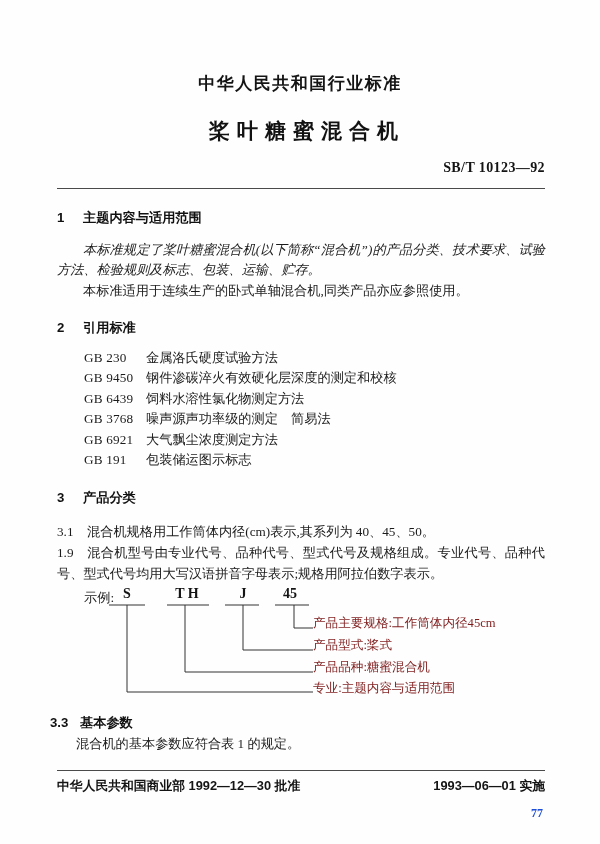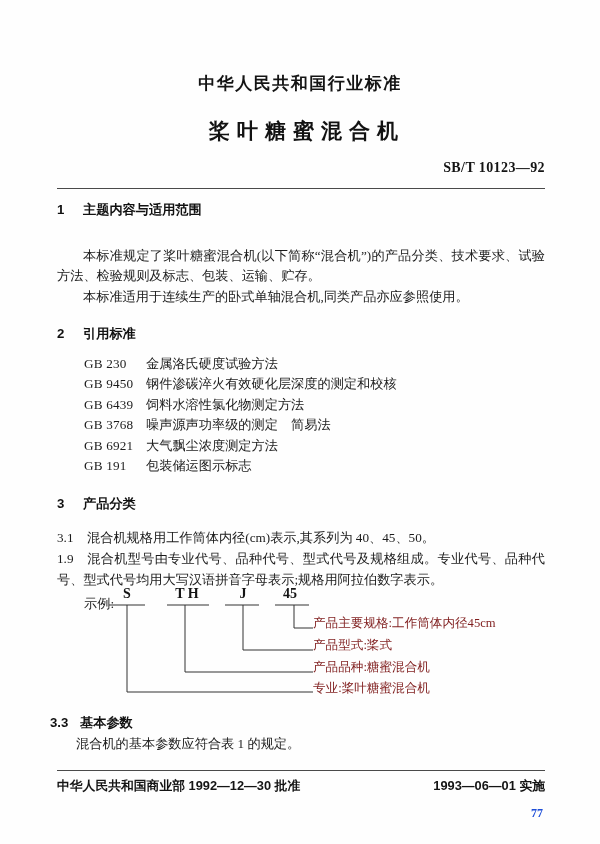--- a/index.html
+++ b/index.html
@@ -59,21 +59,21 @@
     top: 188px;
     width: 488px;
     height: 0;
     border-top: 1.3px solid #4a4a4a;
   }
 
   
   .body-area {
     position: absolute;
     left: 57px;
-    top: 200px;
+    top: 208px;
     width: 488px;
     font-size: 13.2px;
     line-height: 20.5px;
   }
   .sec-head {
     font-family: "Liberation Sans", "DejaVu Sans", sans-serif;
     font-size: 13.2px;
     font-weight: bold;
     color: #111;
     margin-top: 17px;
@@ -199,21 +199,21 @@
     <div class="std-title">桨叶糖蜜混合机</div>
   </div>
   <div class="std-number">SB/T 10123—92</div>
   <div class="header-rule"></div>
 
   <div class="body-area">
 
     <div class="sec-head" style="margin-top:0;">
       <span class="num">1</span><span>主题内容与适用范围</span>
     </div>
-    <p class="para" style="margin-top:25px;">本标准规定了桨叶糖蜜混合机(以下简称“混合机”)的产品分类、技术要求、试验方法、检验规则及标志、包装、运输、贮存。</p>
+    <p class="para" style="margin-top:11px;font-style:italic;">本标准规定了桨叶糖蜜混合机(以下简称“混合机”)的产品分类、技术要求、试验方法、检验规则及标志、包装、运输、贮存。</p>
     <p class="para">本标准适用于连续生产的卧式单轴混合机,同类产品亦应参照使用。</p>
 
     <div class="sec-head">
       <span class="num">2</span><span>引用标准</span>
     </div>
     <ul class="ref-list">
       <li><span class="ref-code">GB 230</span><span>金属洛氏硬度试验方法</span></li>
       <li><span class="ref-code">GB 9450</span><span>钢件渗碳淬火有效硬化层深度的测定和校核</span></li>
       <li><span class="ref-code">GB 6439</span><span>饲料水溶性氯化物测定方法</span></li>
       <li><span class="ref-code">GB 3768</span><span>噪声源声功率级的测定　简易法</span></li>
@@ -254,21 +254,21 @@
 
       <text class="code-letter" x="70" y="14" text-anchor="middle">S</text>
       <text class="code-letter" x="130" y="14" text-anchor="middle">T H</text>
       <text class="code-letter" x="186" y="14" text-anchor="middle">J</text>
       <text class="code-letter" x="233" y="14" text-anchor="middle">45</text>
     </svg>
 
     <div class="diag-label" style="top:31px;">产品主要规格:工作筒体内径45cm</div>
     <div class="diag-label" style="top:53px;">产品型式:桨式</div>
     <div class="diag-label" style="top:75px;">产品品种:糖蜜混合机</div>
-    <div class="diag-label" style="top:96px;">专业:桨叶糖蜜混合机</div>
+    <div class="diag-label" style="top:96px;">专业:主题内容与适用范围</div>
   </div>
 
   <div style="position:absolute; left:50px; top:713px; width:488px; font-size:13.2px; line-height:20.5px;">
     <div class="sec-head" style="margin:0;">
       <span class="num" style="width:30px;">3.3</span><span>基本参数</span>
     </div>
     <p class="sub-para">混合机的基本参数应符合表 1 的规定。</p>
   </div>
 
   <div class="footer-rule"></div>

